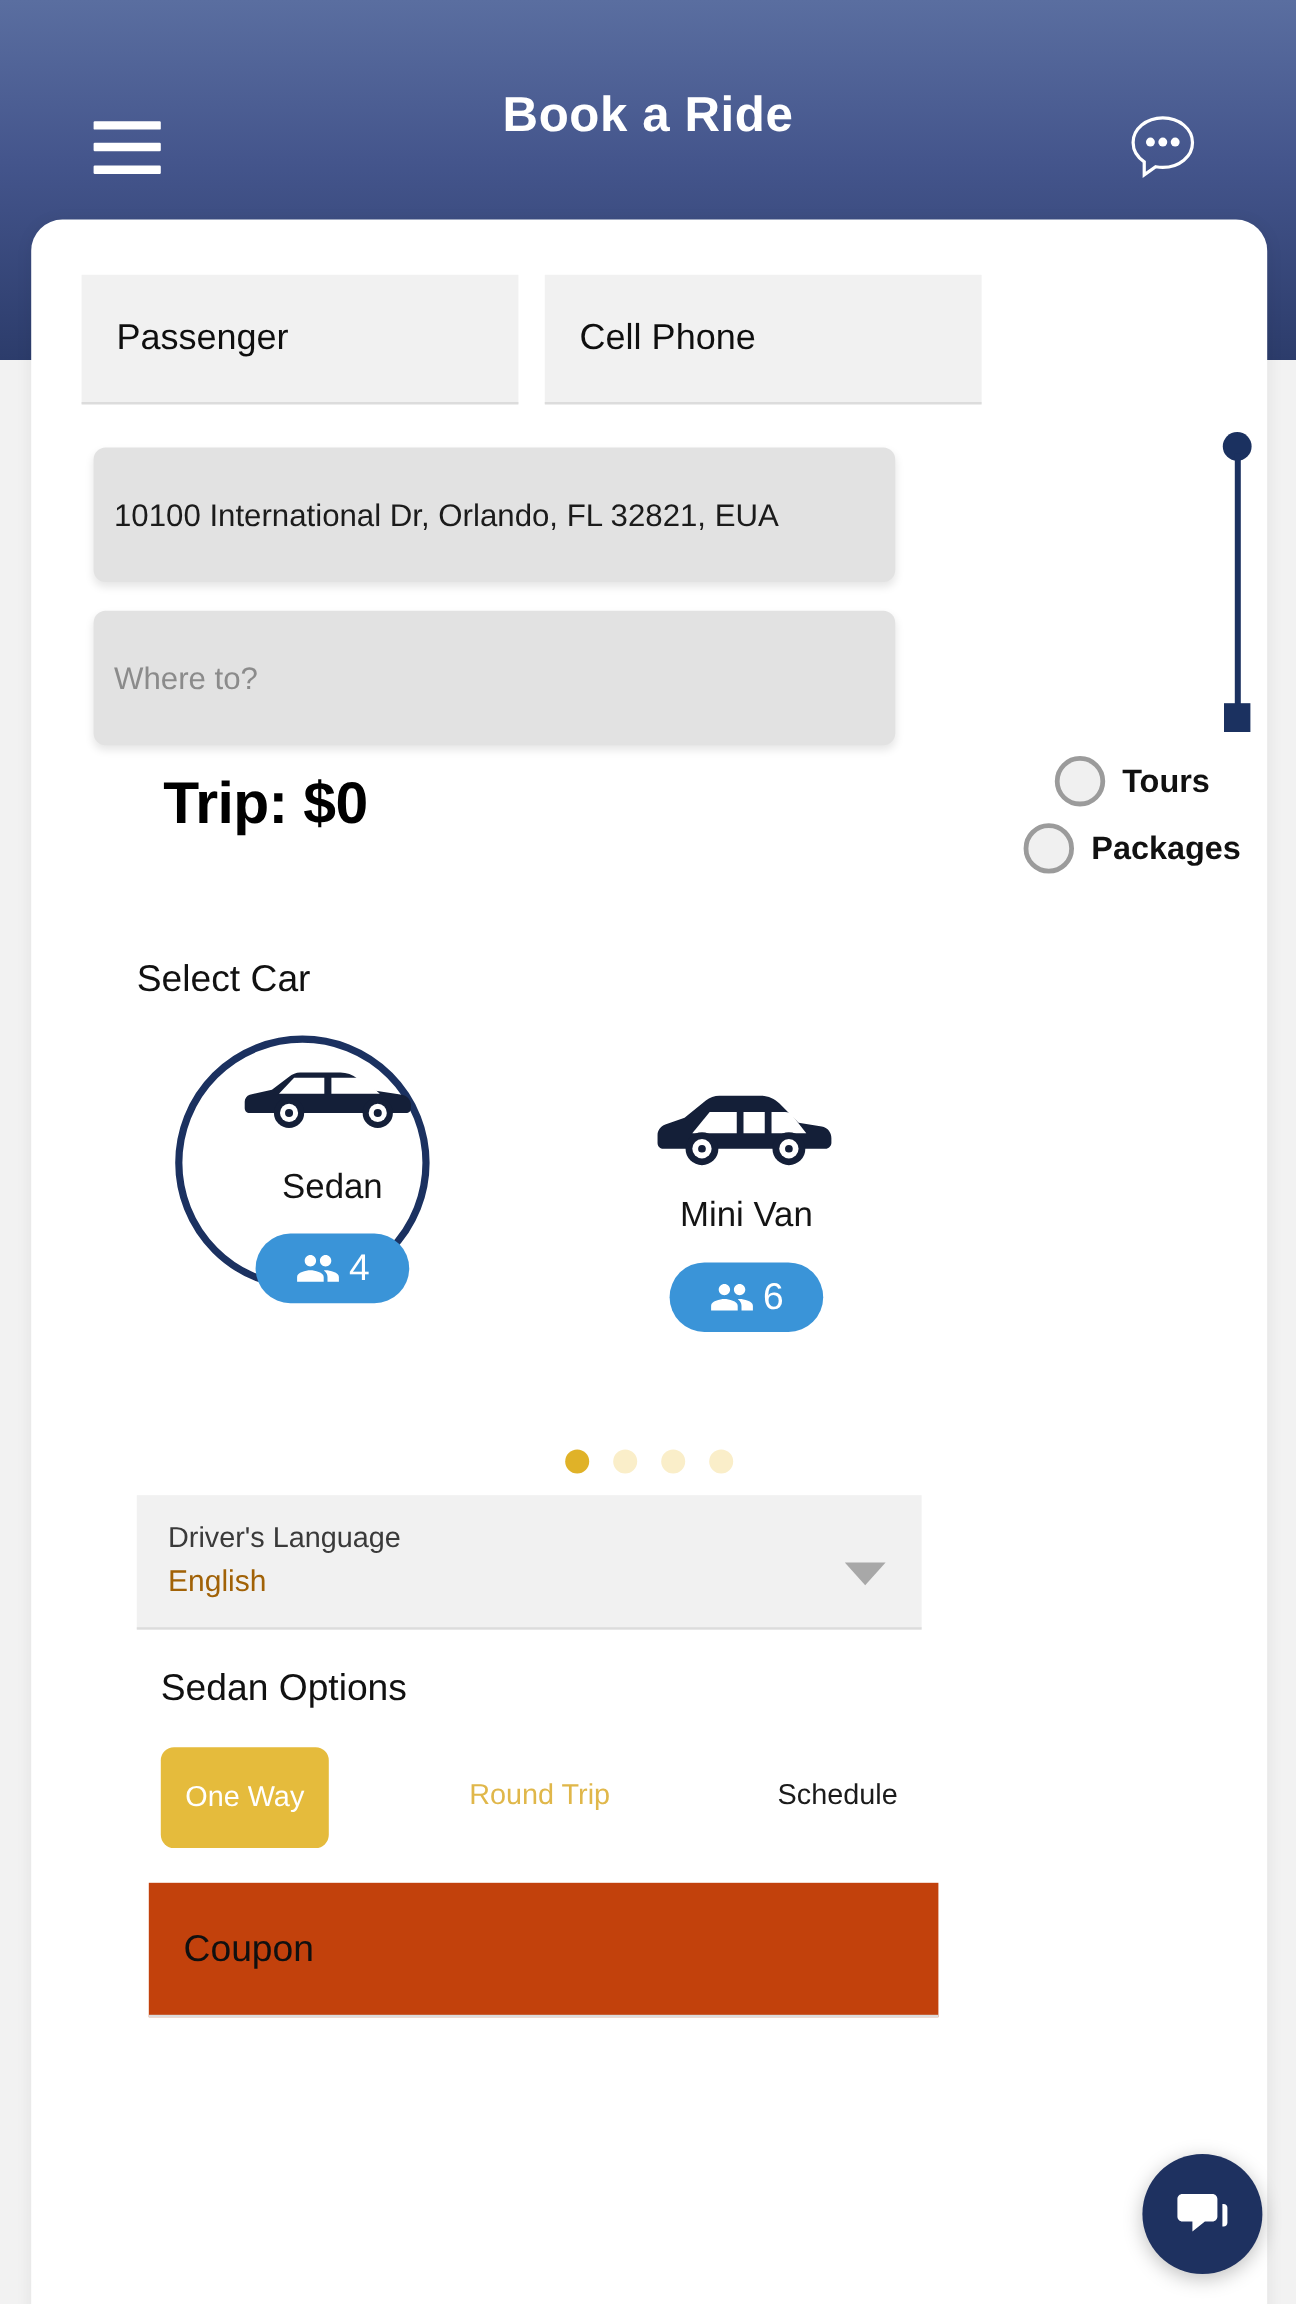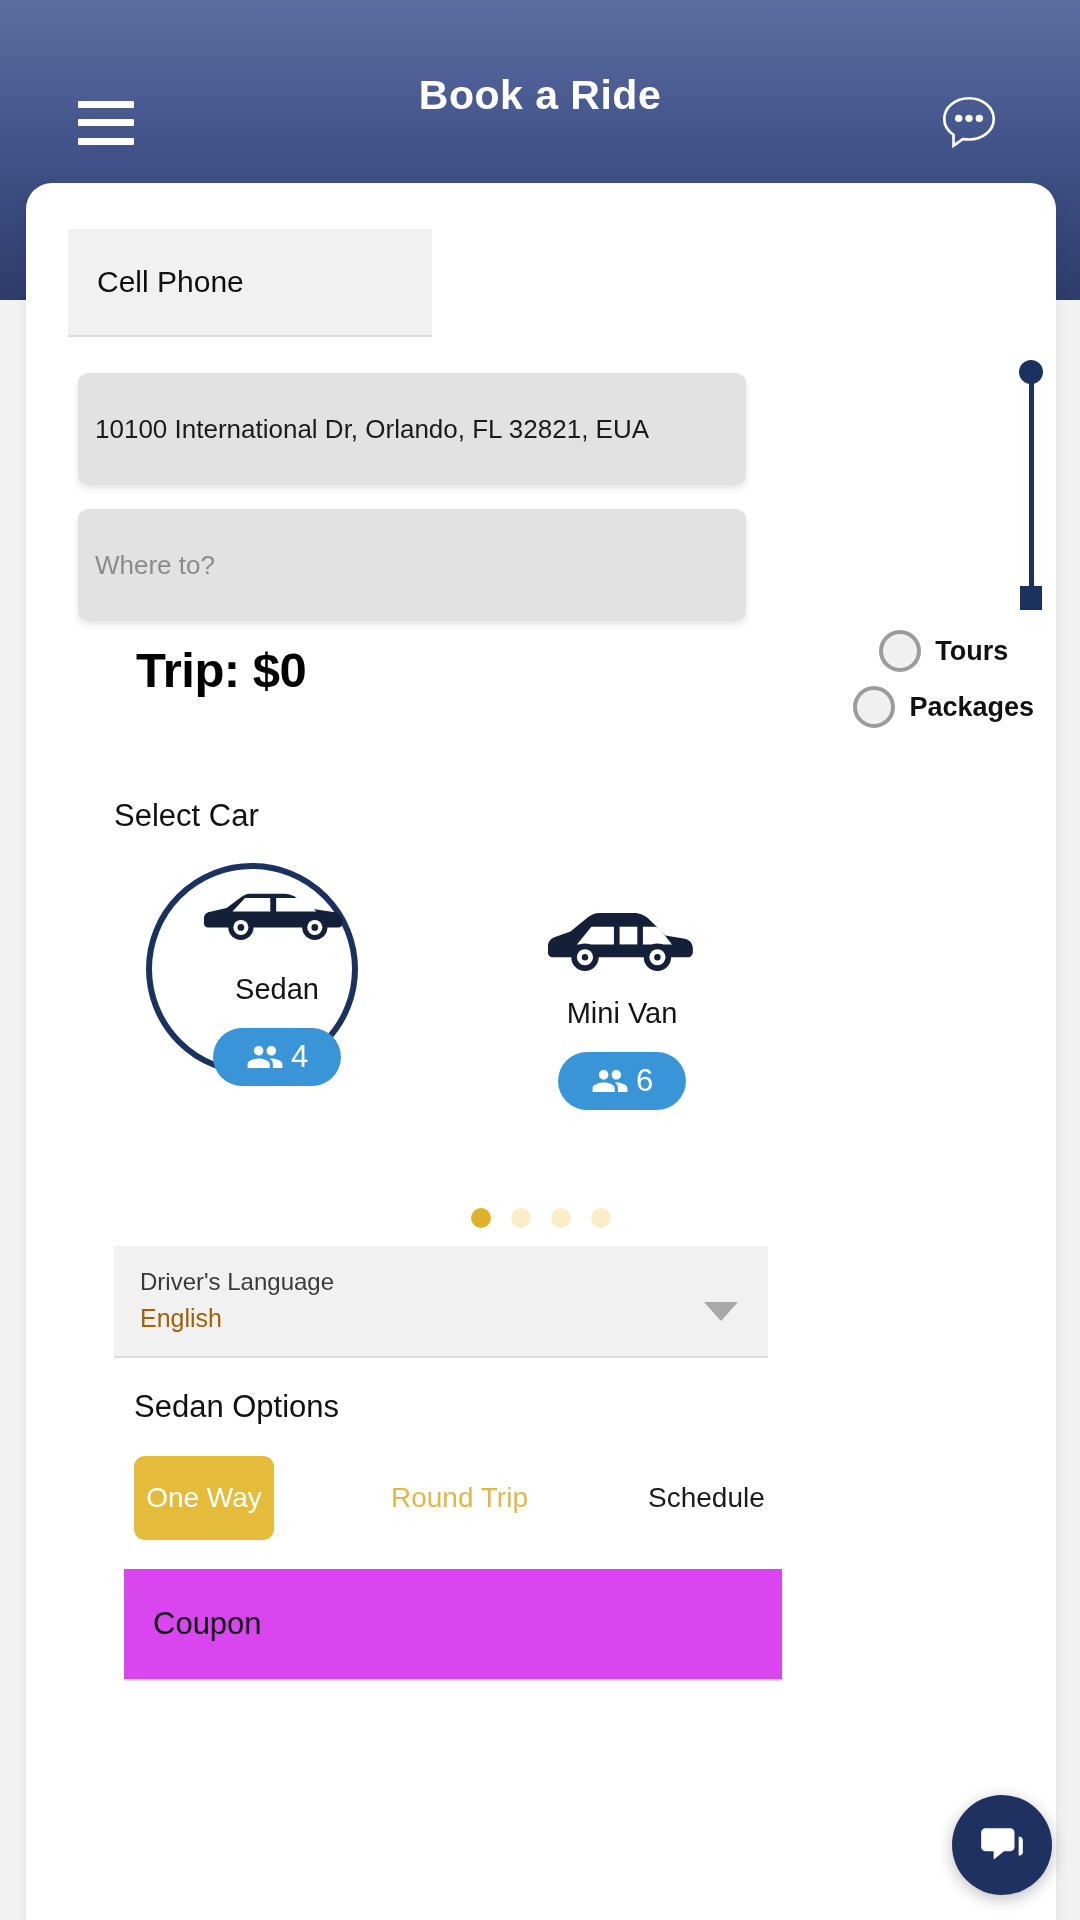--- a/index.html
+++ b/index.html
@@ -108,29 +108,29 @@
   .lang-value { font-size:25px; color:#a16207; margin-top:8px; }
   .lang-arrow {
     position:absolute; right:30px; top:56px;
     width:0; height:0; border-left:17px solid transparent; border-right:17px solid transparent;
     border-top:19px solid #a8a8a8;
   }
 
   
   .trip-opt-title { position:absolute; left:108px; top:1206px; font-size:31px; color:#111; }
   .trip-tabs { position:absolute; left:0; top:1273px; width:100%; height:96px; }
-  .tab { position:absolute; font-size:28px; }
+  .tab { position:absolute; font-size:24px; }
   .tab.one { left:108px; top:0; width:140px; height:84px; background:#e5bb3c; color:#fff; border-radius:11px; display:flex; align-items:center; justify-content:center; }
   .tab.round { left:365px; top:26px; color:#e0b74a; }
   .tab.sched { left:622px; top:26px; color:#1b1b1b; }
 
   
   .coupon {
     position:absolute; left:98px; top:1386px; width:658px; height:112px;
-    background:#d946ef; border-bottom:2px solid #dcdcdc;
+    background:#c2410c; border-bottom:2px solid #dcdcdc;
     display:flex; align-items:center; padding:0 29px;
     font-size:31px; color:#101010;
   }
 
   
   .fab {
     position:absolute; right:28px; bottom:25px; width:100px; height:100px;
     background:#1e3160; border-radius:50%;
     display:flex; align-items:center; justify-content:center;
     box-shadow:0 4px 16px rgba(0,0,0,0.25); cursor:pointer; z-index:50;
@@ -157,20 +157,21 @@
           <circle cx="42" cy="27.5" r="3.6" fill="#ffffff"></circle>
         </svg>
       </div>
     </div>
     <div class="header-title">Book a Ride</div>
   </div>
 
   <div class="card">
 
     <div class="top-row">
+      <div class="tf">Passenger</div>
       <div class="tf wide">Cell Phone</div>
     </div>
 
     <div class="addr-wrap">
       <div class="addr">10100 International Dr, Orlando, FL 32821, EUA</div>
       <div class="addr ph">Where to?</div>
       <div class="route">
         <div class="dot"></div>
         <div class="line"></div>
         <div class="sq"></div>

